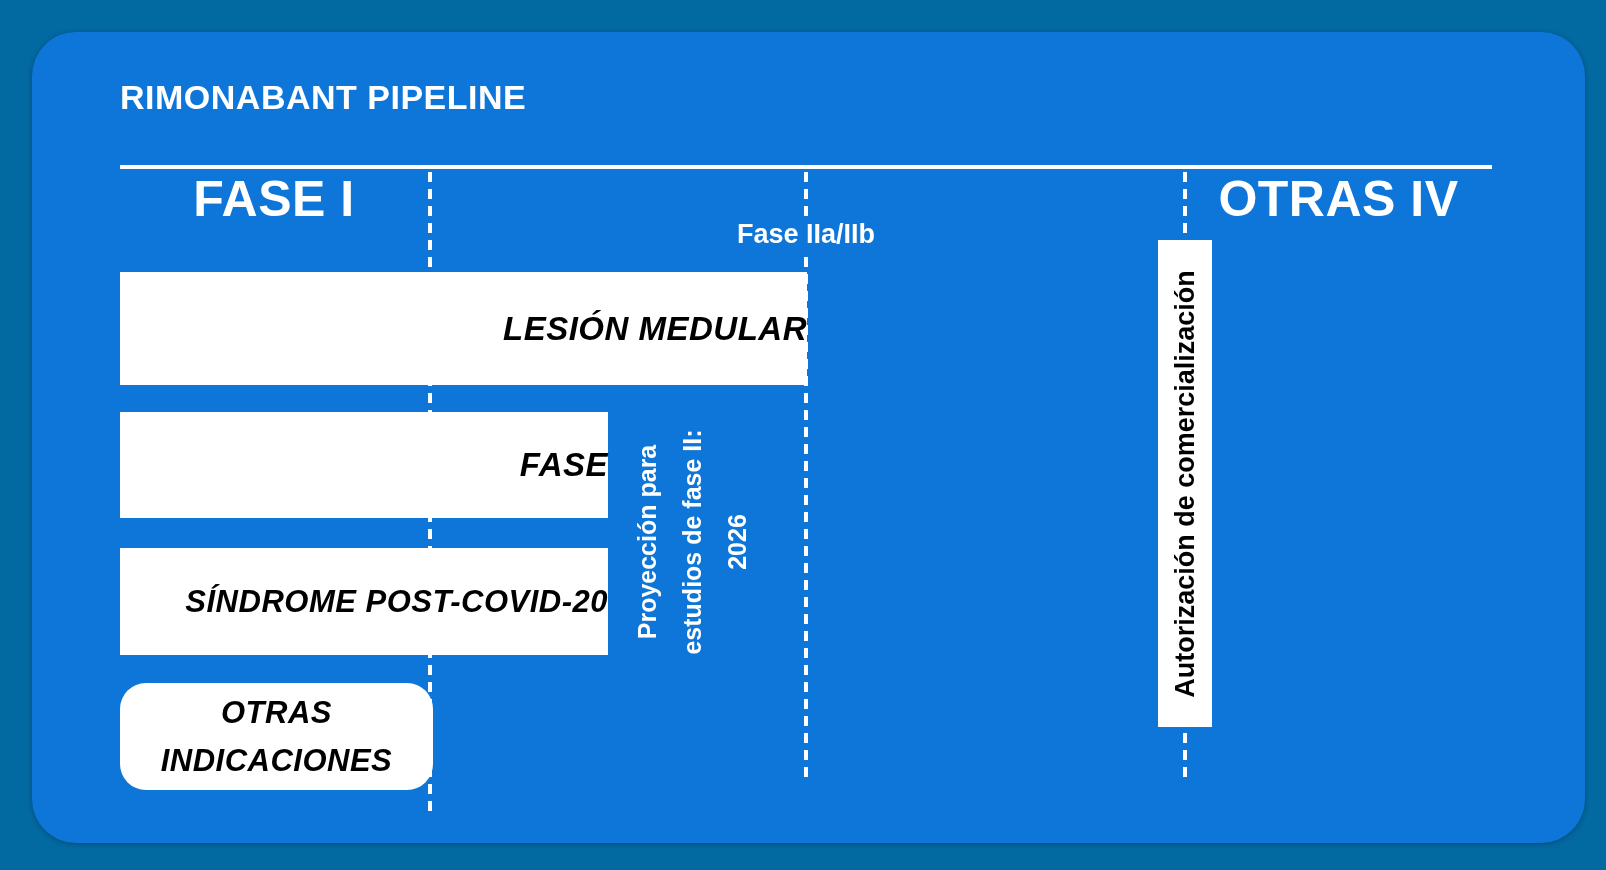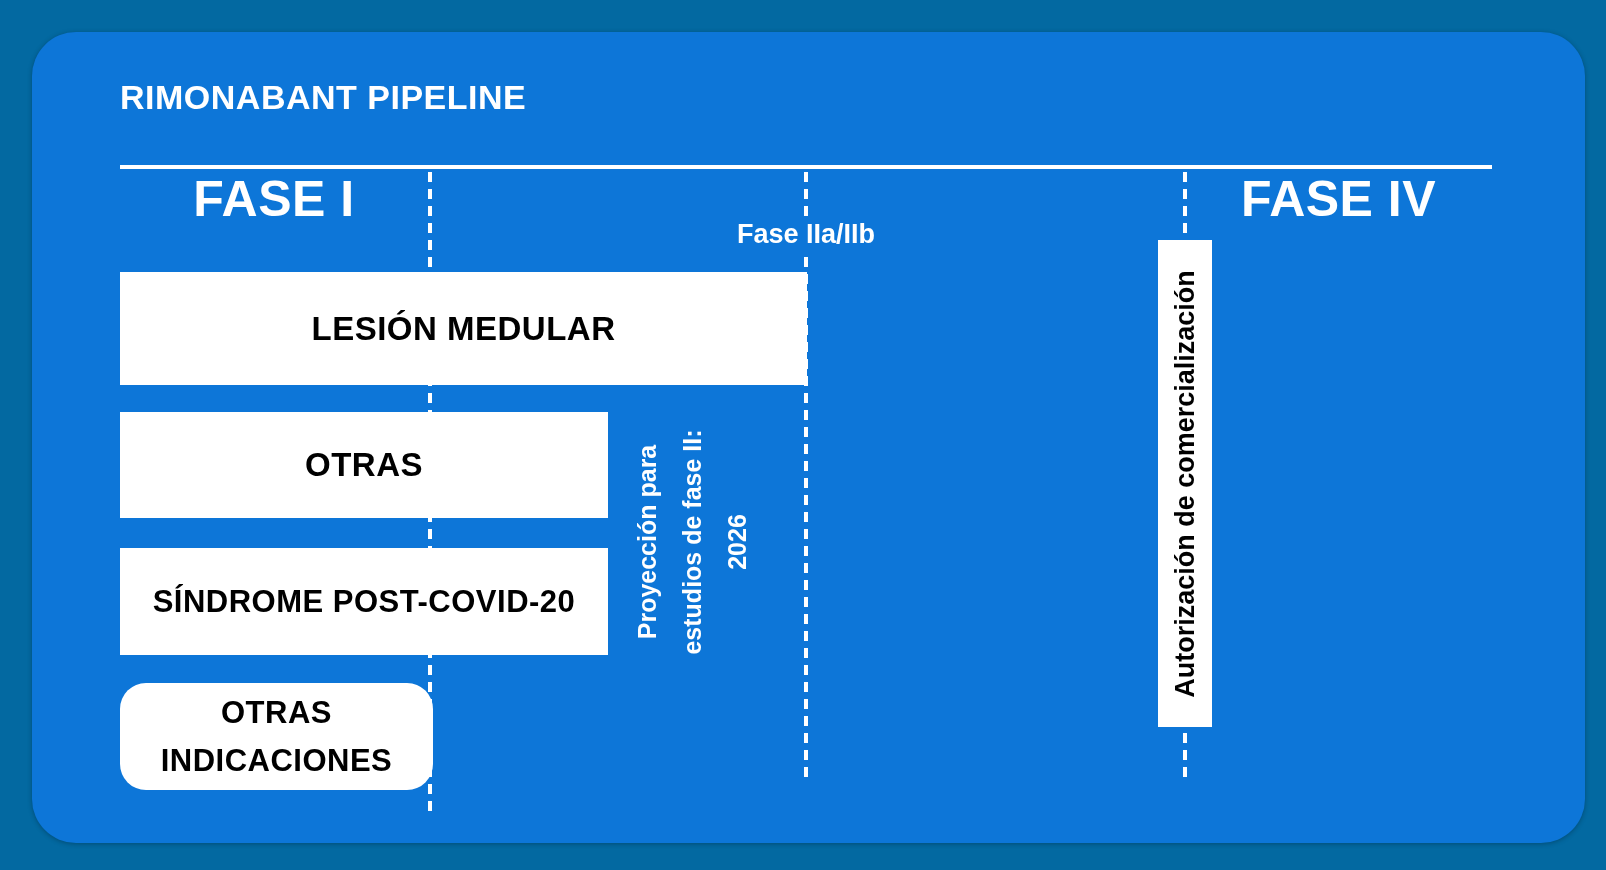--- a/index.html
+++ b/index.html
@@ -66,24 +66,25 @@
     font-size: 27px;
     font-weight: bold;
   }
   .bar {
     position: absolute;
     background: #ffffff;
     color: #000000;
     font-weight: bold;
     display: flex;
     align-items: center;
-    justify-content: center;
+    justify-content: flex-end;
     text-align: center;
     font-size: 33px;
     letter-spacing: 0.5px;
+    font-style: italic;
   }
   .bar-1 { left: 120px; top: 272px; width: 687px; height: 113px; }
   .bar-2 { left: 120px; top: 412px; width: 488px; height: 106px; }
   .bar-3 { left: 120px; top: 548px; width: 488px; height: 107px; font-size: 31px; }
   .bar-4 { left: 120px; top: 683px; width: 313px; height: 107px; font-size: 31px; line-height: 48px; padding: 0 10px; box-sizing: border-box; border-radius: 26px; }
   .projection {
     position: absolute;
     left: 530px; top: 472px;
     width: 330px; height: 140px;
     transform: rotate(-90deg);
@@ -113,33 +114,33 @@
 <body>
 
 <div class="canvas">
   <div class="panel"></div>
 
   <div class="title">RIMONABANT PIPELINE</div>
 
   <div class="header-line"></div>
 
   <div class="phase-label phase-1">FASE I</div>
-  <div class="phase-label phase-4">FASE IV</div>
+  <div class="phase-label phase-4">OTRAS IV</div>
 
   <div class="vdash vdash-1"></div>
   <div class="vdash vdash-2"></div>
   <div class="vdash vdash-3"></div>
 
   <div class="milestone">Fase IIa/IIb</div>
 
   <div class="bar bar-1">
     <span>LESIÓN MEDULAR</span>
   </div>
   <div class="bar bar-2">
-    <span>OTRAS</span>
+    <span>FASE</span>
   </div>
   <div class="bar bar-3">
     <span>SÍNDROME POST-COVID-20</span>
   </div>
   <div class="bar bar-4">
     <span>OTRAS INDICACIONES</span>
   </div>
 
   <div class="projection">
     <div>Proyección para</div>

